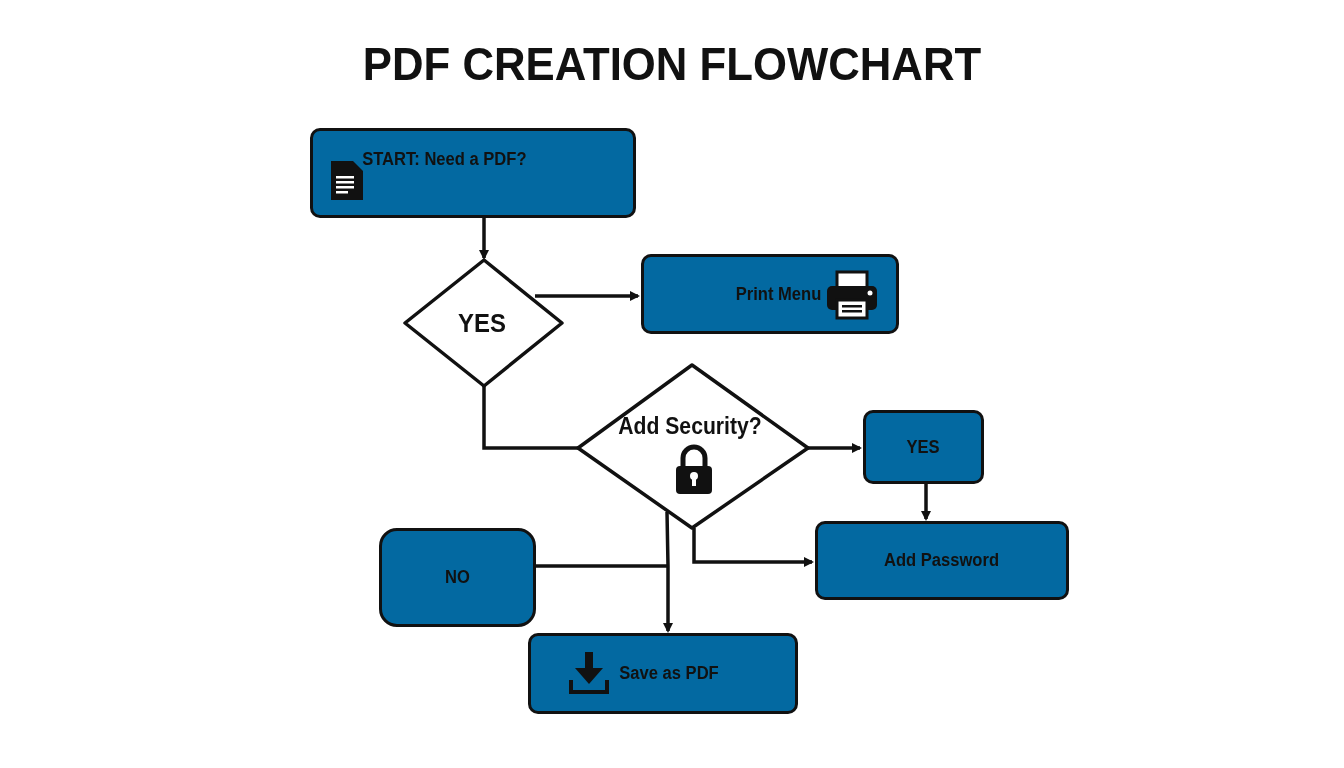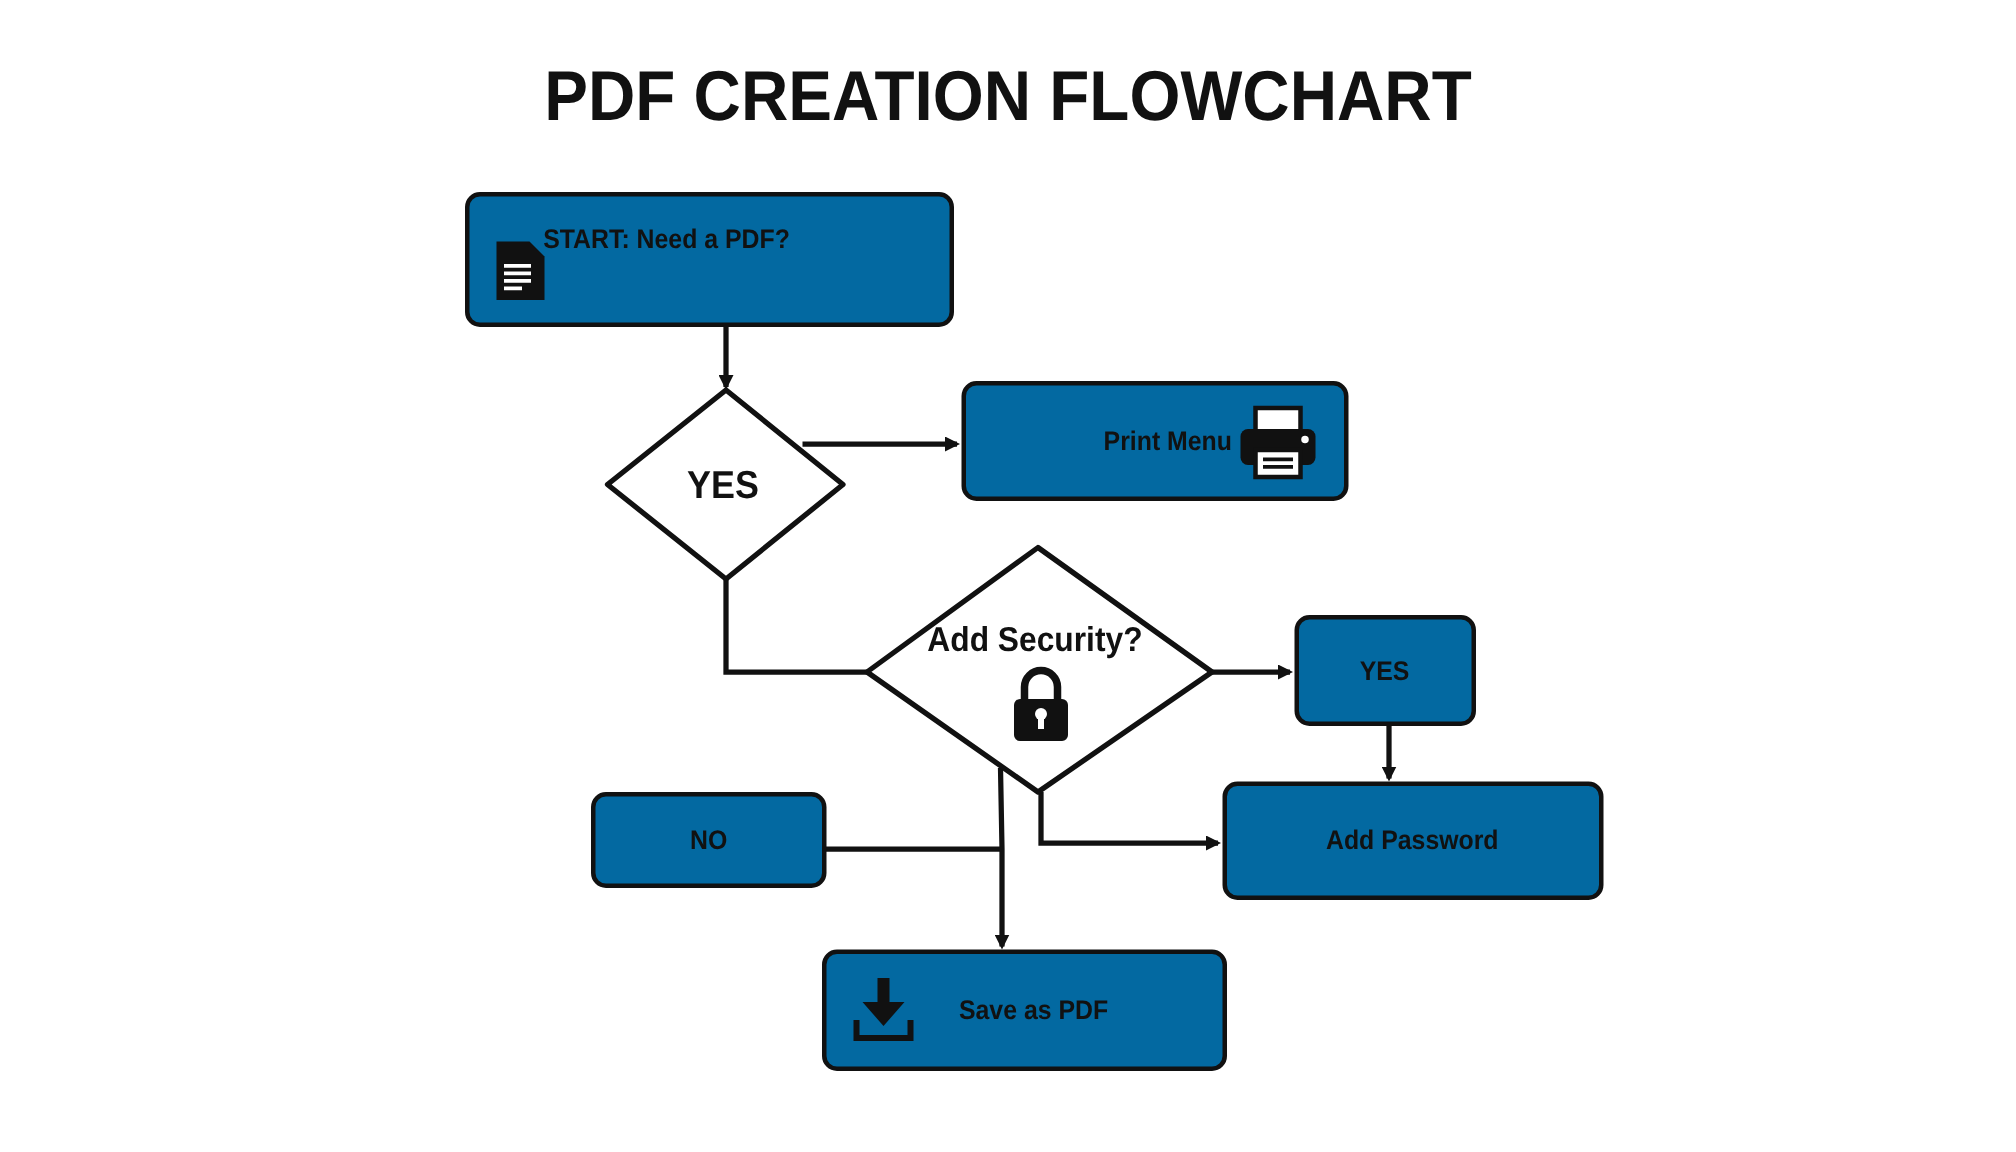--- a/index.html
+++ b/index.html
@@ -84,24 +84,24 @@
 </svg>
 
 <div class="box" style="left:863px;top:410px;width:121px;height:74px;">
   <span class="lbl">YES</span>
 </div>
 
 <div class="box" style="left:815px;top:521px;width:254px;height:79px;">
   <span class="lbl">Add Password</span>
 </div>
 
-<div class="box" style="left:394px;top:528px;width:157px;height:64px;">
+<div class="box" style="left:379px;top:528px;width:157px;height:99px;border-radius:18px;">
   <span class="lbl">NO</span>
 </div>
 
-<div class="box" style="left:548px;top:633px;width:270px;height:81px;justify-content:flex-start;">
+<div class="box" style="left:528px;top:633px;width:270px;height:81px;justify-content:flex-start;">
   <span class="lbl" style="margin-left:84px;">Save as PDF</span>
 </div>
 <svg class="icon" style="left:567px;top:650px;" width="44" height="46" viewBox="0 0 44 46">
   <rect x="18" y="2" width="8" height="18" fill="#111111"></rect>
   <path d="M8 18 H36 L22 34 Z" fill="#111111"></path>
   <path d="M4 30 V42 H40 V30" fill="none" stroke="#111111" stroke-width="4"></path>
 </svg>
 
 </body></html>

